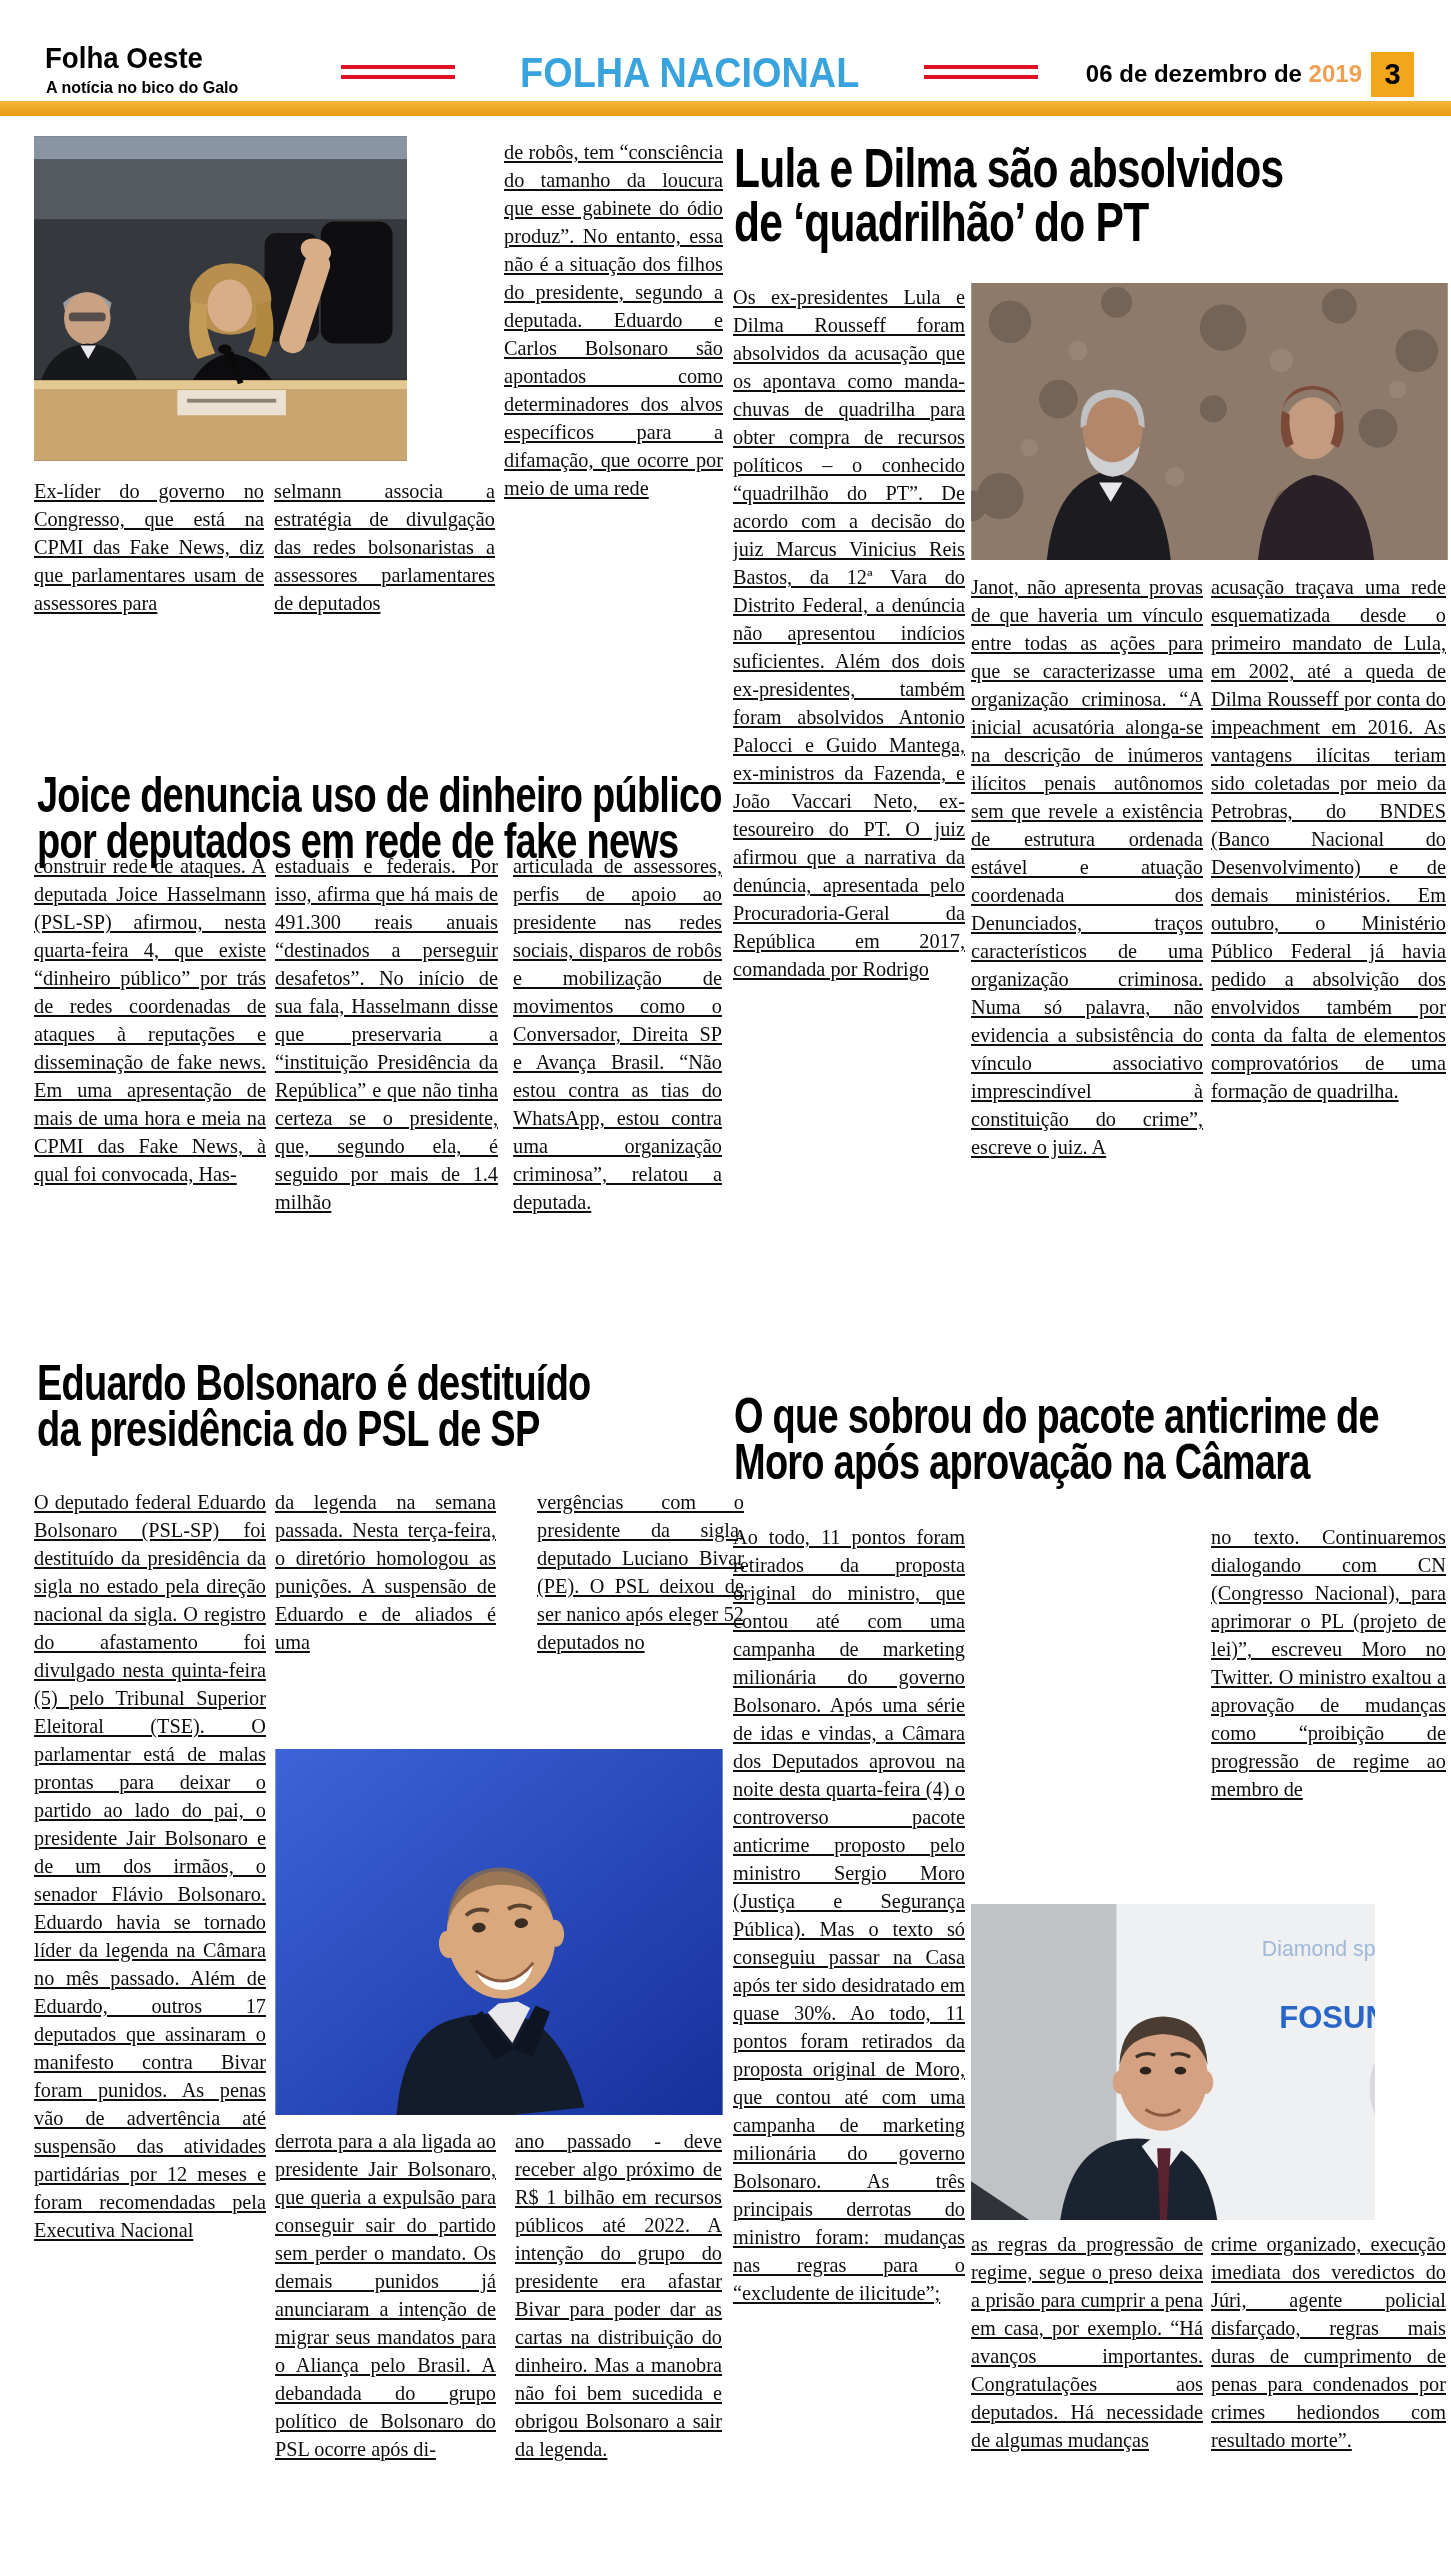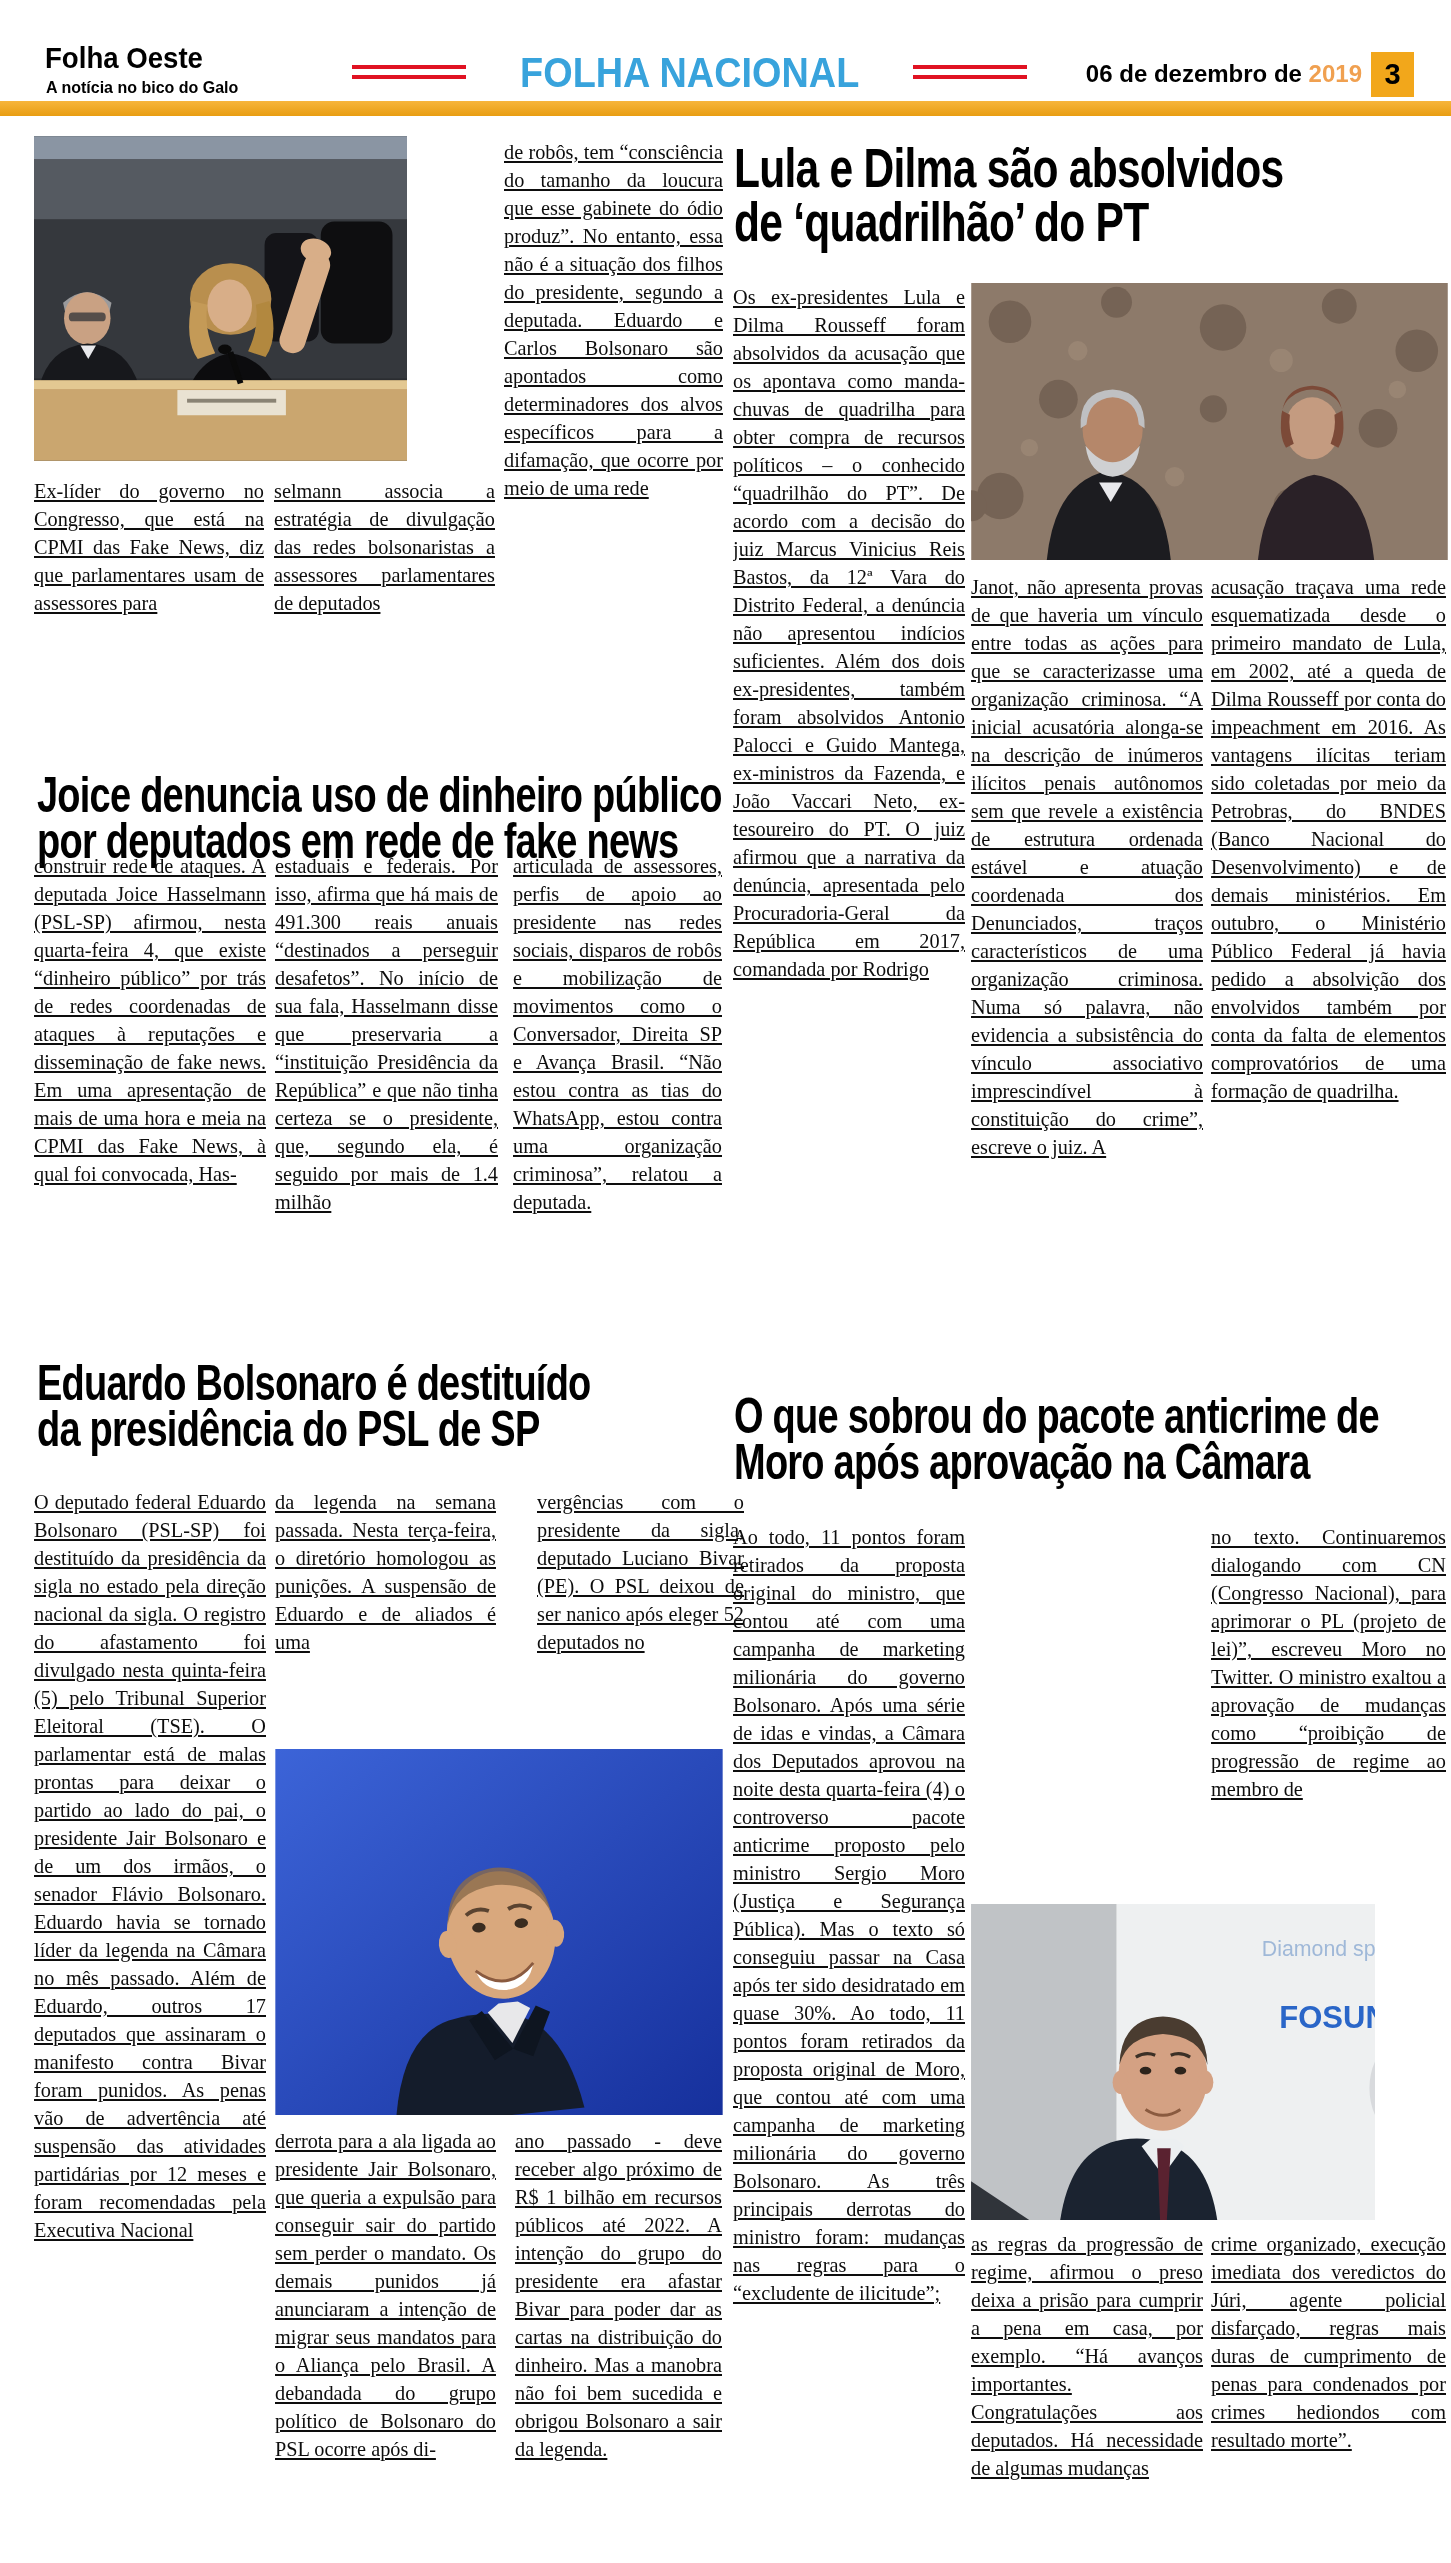--- a/index.html
+++ b/index.html
@@ -14,21 +14,21 @@
     font-family:"Liberation Sans", sans-serif; font-weight:700; font-size:30px;
     transform:scaleX(.92); transform-origin:0 50%; white-space:nowrap; color:#000;
   }
   .logo-tagline {
     position:absolute; left:46px; top:79px;
     font-family:"Liberation Sans", sans-serif; font-weight:700; font-size:16px; color:#000;
     white-space:nowrap;
   }
   .masthead-wrap {
     position:absolute; left:341px; top:48px; width:697px; height:48px;
-    display:flex; align-items:center; justify-content:center; gap:31px;
+    display:flex; align-items:center; justify-content:space-between; gap:31px;
   }
   .rule-double { width:114px; height:13.6px; border-top:4.8px solid #e01222; border-bottom:4.8px solid #e01222; box-sizing:border-box; }
   .masthead-title {
     font-family:"Liberation Sans", sans-serif; font-weight:700; font-size:43px;
     color:#38a3dc; transform:scaleX(.88); transform-origin:50% 50%; white-space:nowrap;
   }
   .dateline {
     position:absolute; right:89px; top:60px;
     font-family:"Liberation Sans", sans-serif; font-weight:700; font-size:24px; color:#000;
     white-space:nowrap;
@@ -242,17 +242,17 @@
       <ellipse cx="242" cy="184" rx="8" ry="12" fill="#d4a183"></ellipse>
       <ellipse cx="180" cy="172" rx="6" ry="4" fill="#2c241c"></ellipse>
       <ellipse cx="216" cy="172" rx="6" ry="4" fill="#2c241c"></ellipse>
       <path d="M170,158 q10,-6 20,-2" stroke="#3c3026" stroke-width="3.5" fill="none"></path>
       <path d="M206,156 q10,-4 20,2" stroke="#3c3026" stroke-width="3.5" fill="none"></path>
       <path d="M180,212 q18,12 36,0" stroke="#8a5a3f" stroke-width="3" fill="none"></path>
       <path d="M0,286 l60,40 H0 Z" fill="#30343a"></path>
     </svg>
   </div>
 
-  <div class="bodycol" style="left:971px; top:2230px; width:232px; height:327px;">as regras da progressão de regime, afirmou o preso deixa a prisão para cumprir a pena em casa, por exemplo. “Há avanços importantes. Congratulações aos deputados. Há necessidade de algumas mudanças</div>
+  <div class="bodycol" style="left:971px; top:2230px; width:232px; height:327px;">as regras da progressão de regime, segue o preso deixa a prisão para cumprir a pena em casa, por exemplo. “Há avanços importantes. Congratulações aos deputados. Há necessidade de algumas mudanças</div>
   <div class="bodycol" style="left:1211px; top:2230px; width:235px; height:327px;">crime organizado, execução imediata dos veredictos do Júri, agente policial disfarçado, regras mais duras de cumprimento de penas para condenados por crimes hediondos com resultado morte”.</div>
 
 </div>
 
 
 </body></html>

